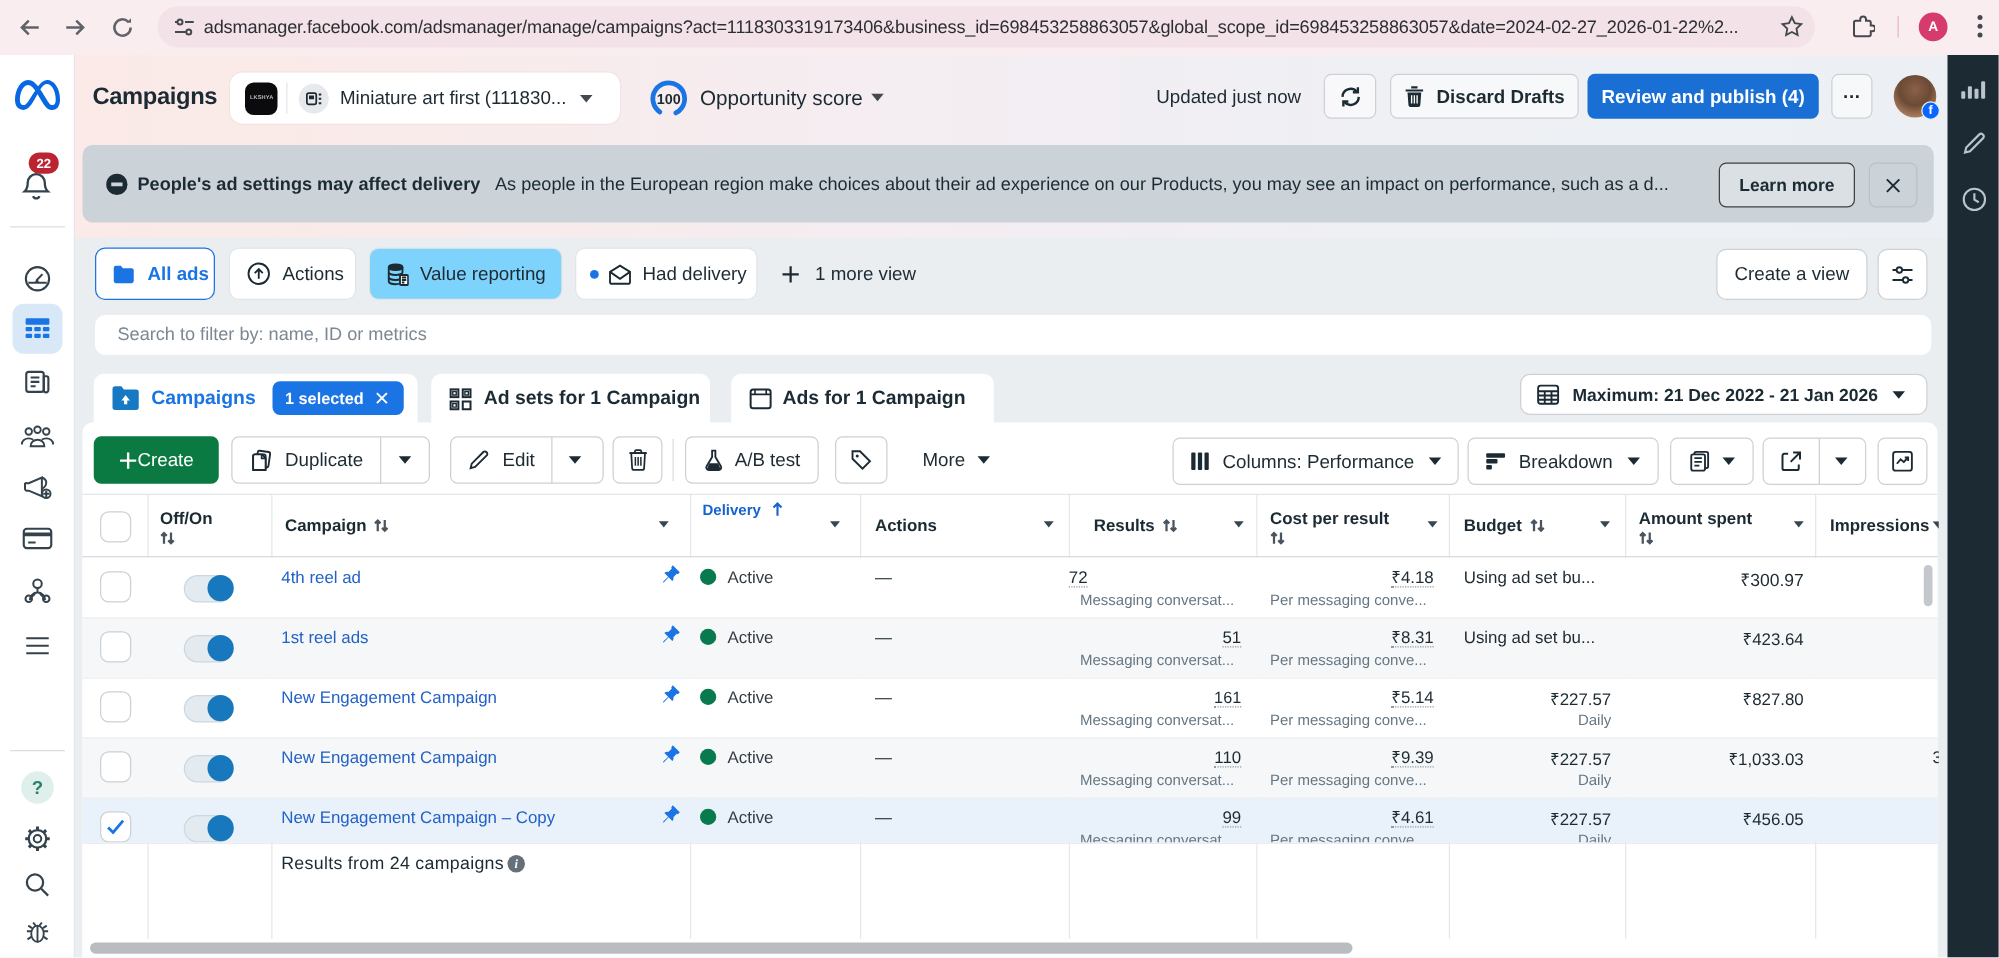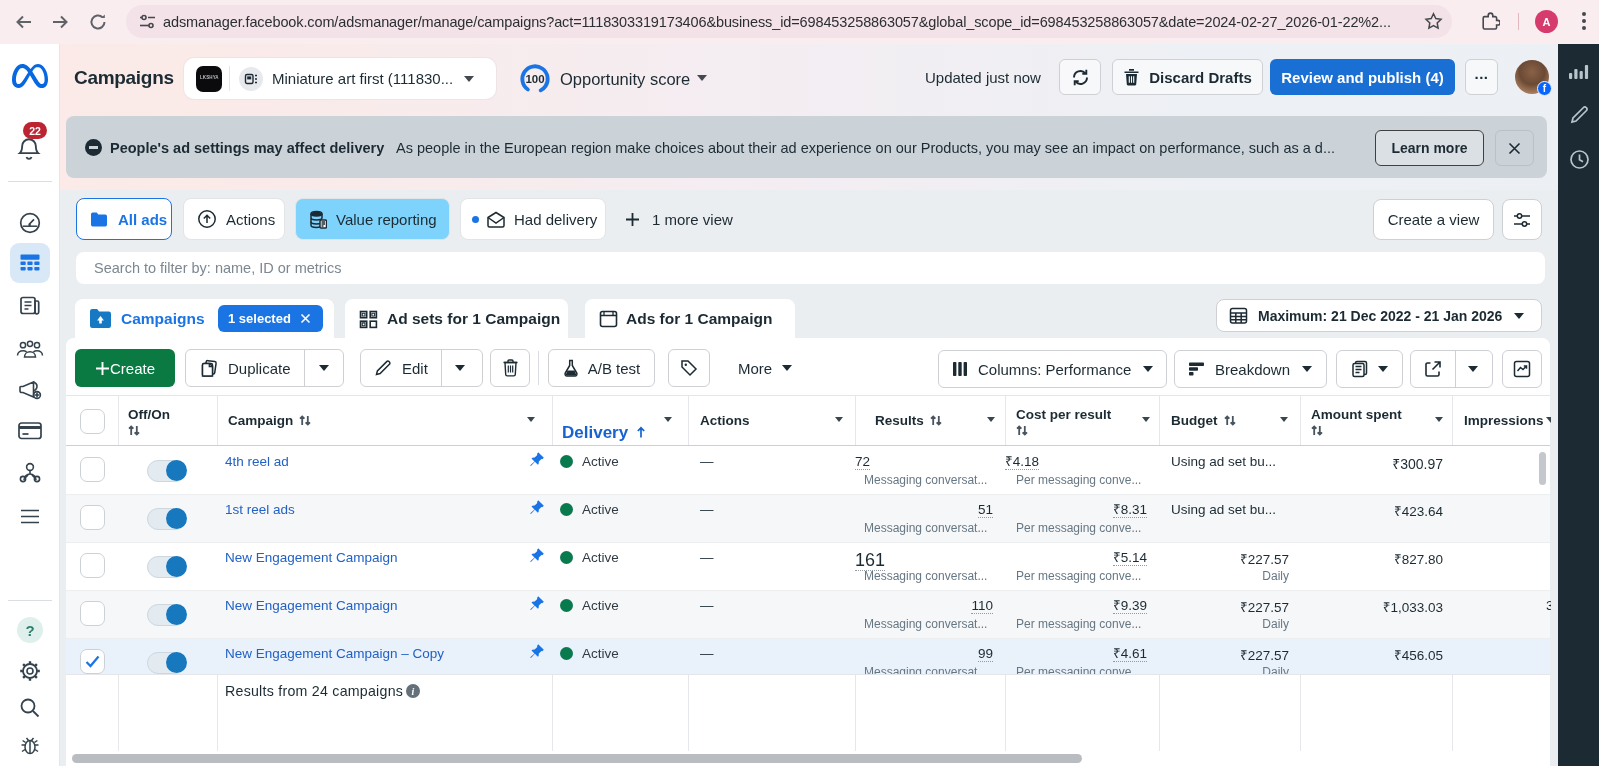--- a/index.html
+++ b/index.html
@@ -385,21 +385,21 @@
 <div class="hl" style="left:1300px;top:396px;height:355px"></div>
 <div class="hl" style="left:1452px;top:396px;height:355px"></div>
 <div class="a" style="left:66px;top:445px;width:1484px;height:1px;background:#ccd0d5"></div>
 <div class="a" style="left:128px;top:405px;font-size:13.5px;font-weight:bold;line-height:19px">Off/On<svg width="12" height="13" viewBox="0 0 12 13" fill="none" stroke="#49545e" stroke-width="1.8">
       <path d="M3.2 11V2.5M1 4.7l2.2-2.2 2.2 2.2M8.8 2v8.5M6.6 8.3l2.2 2.2 2.2-2.2"></path>
     </svg></div>
 <div class="a f" style="left:228px;top:412px;height:17px;font-size:13.5px;font-weight:bold">Campaign<svg width="12" height="13" viewBox="0 0 12 13" fill="none" stroke="#49545e" stroke-width="1.8" style="margin-left:6px">
       <path d="M3.2 11V2.5M1 4.7l2.2-2.2 2.2 2.2M8.8 2v8.5M6.6 8.3l2.2 2.2 2.2-2.2"></path>
     </svg></div>
 <div class="caret a" style="left:527px;top:417px;border-left-width:4.5px;border-right-width:4.5px;border-top-width:5.5px;border-top-color:#37474f"></div>
-<div class="a f" style="left:562px;top:424px;height:17px;font-size:17px;font-weight:bold;color:#1763cf">Delivery<svg width="12" height="13" viewBox="0 0 12 13" fill="none" stroke="#1763cf" stroke-width="1.7" style="margin-left:7px">
+<div class="a f" style="left:562px;top:399px;height:17px;font-size:12px;font-weight:bold;color:#1763cf">Delivery<svg width="12" height="13" viewBox="0 0 12 13" fill="none" stroke="#1763cf" stroke-width="1.7" style="margin-left:7px">
       <path d="M6 11.5V2M2.8 5L6 1.8 9.2 5"></path>
     </svg></div>
 <div class="caret a" style="left:664px;top:417px;border-left-width:4.5px;border-right-width:4.5px;border-top-width:5.5px;border-top-color:#37474f"></div>
 <div class="a f" style="left:700px;top:412px;height:17px;font-size:13.5px;font-weight:bold">Actions</div>
 <div class="caret a" style="left:835px;top:417px;border-left-width:4.5px;border-right-width:4.5px;border-top-width:5.5px;border-top-color:#37474f"></div>
 <div class="a f" style="left:875px;top:412px;height:17px;font-size:13.5px;font-weight:bold">Results<svg width="12" height="13" viewBox="0 0 12 13" fill="none" stroke="#49545e" stroke-width="1.8" style="margin-left:6px">
       <path d="M3.2 11V2.5M1 4.7l2.2-2.2 2.2 2.2M8.8 2v8.5M6.6 8.3l2.2 2.2 2.2-2.2"></path>
     </svg></div>
 <div class="caret a" style="left:987px;top:417px;border-left-width:4.5px;border-right-width:4.5px;border-top-width:5.5px;border-top-color:#37474f"></div>
 <div class="a" style="left:1016px;top:405px;font-size:13.5px;font-weight:bold;line-height:19px">Cost per result<br><svg width="12" height="13" viewBox="0 0 12 13" fill="none" stroke="#49545e" stroke-width="1.8">
@@ -424,21 +424,21 @@
 <div class="a" style="left:166px;top:460px;width:21px;height:21px;border-radius:50%;background:#1878be"></div>
 <div class="a f" style="left:225px;top:452px;height:19px;font-size:13.5px;color:#2361c4">4th reel ad</div>
 <svg class="a" style="left:528px;top:451px" width="17" height="17" viewBox="0 0 17 17" fill="#1b74e4">
     <path d="M10.2 1.2l5.6 5.6-1.5 1.5-.9-.3-2.7 2.7c.3 1.1 0 2.3-.8 3.1l-3-3-3.7 3.9-.9.3.3-.9 3.9-3.7-3-3c.8-.8 2-1.1 3.1-.8L9.3 3.9 9 3z"></path>
   </svg>
 <div class="a" style="left:560px;top:455px;width:13px;height:13px;border-radius:50%;background:#097a4e"></div>
 <div class="a f" style="left:582px;top:452px;height:19px;font-size:13.5px;color:#323b43">Active</div>
 <div class="a f" style="left:700px;top:452px;height:19px;font-size:13.5px">—</div>
 <div class="a" style="left:855px;top:454px;width:138px;text-align:left;font-size:13.5px"><span class="num">72</span></div>
 <div class="a" style="left:864px;top:473px;width:132px;overflow:hidden;white-space:nowrap;font-size:12px;color:#667784">Messaging conversat...</div>
-<div class="a" style="left:1005px;top:454px;width:142px;font-size:13.5px"><span class="num">₹4.18</span></div>
+<div class="a" style="left:1005px;top:454px;width:142px;text-align:right;font-size:13.5px"><span class="num">₹4.18</span></div>
 <div class="a" style="left:1016px;top:473px;width:134px;overflow:hidden;white-space:nowrap;font-size:12px;color:#667784">Per messaging conve...</div>
 <div class="a f" style="left:1171px;top:452px;height:19px;font-size:13.5px">Using ad set bu...</div>
 <div class="a" style="left:1300px;top:454px;width:143px;text-align:right;font-size:14px">₹300.97</div>
 <div class="a" style="left:66px;top:494px;width:1484px;height:48px;background:#f6f7f8"></div>
 <div class="a" style="left:66px;top:494px;width:1484px;height:1px;background:#eceef0"></div>
 <div class="a" style="left:80px;top:505px;width:25px;height:25px;background:#fff;border:1px solid #ccd1d5;border-radius:7px"></div>
 <div class="a" style="left:147px;top:508px;width:39px;height:22px;border-radius:11px;background:#e3eaf0;border:1px solid #ccd7df"></div>
 <div class="a" style="left:166px;top:508px;width:21px;height:21px;border-radius:50%;background:#1878be"></div>
 <div class="a f" style="left:225px;top:500px;height:19px;font-size:13.5px;color:#2361c4">1st reel ads</div>
 <svg class="a" style="left:528px;top:499px" width="17" height="17" viewBox="0 0 17 17" fill="#1b74e4">
@@ -458,21 +458,21 @@
 <div class="a" style="left:80px;top:553px;width:25px;height:25px;background:#fff;border:1px solid #ccd1d5;border-radius:7px"></div>
 <div class="a" style="left:147px;top:556px;width:39px;height:22px;border-radius:11px;background:#e3eaf0;border:1px solid #ccd7df"></div>
 <div class="a" style="left:166px;top:556px;width:21px;height:21px;border-radius:50%;background:#1878be"></div>
 <div class="a f" style="left:225px;top:548px;height:19px;font-size:13.5px;color:#2361c4">New Engagement Campaign</div>
 <svg class="a" style="left:528px;top:547px" width="17" height="17" viewBox="0 0 17 17" fill="#1b74e4">
     <path d="M10.2 1.2l5.6 5.6-1.5 1.5-.9-.3-2.7 2.7c.3 1.1 0 2.3-.8 3.1l-3-3-3.7 3.9-.9.3.3-.9 3.9-3.7-3-3c.8-.8 2-1.1 3.1-.8L9.3 3.9 9 3z"></path>
   </svg>
 <div class="a" style="left:560px;top:551px;width:13px;height:13px;border-radius:50%;background:#097a4e"></div>
 <div class="a f" style="left:582px;top:548px;height:19px;font-size:13.5px;color:#323b43">Active</div>
 <div class="a f" style="left:700px;top:548px;height:19px;font-size:13.5px">—</div>
-<div class="a" style="left:855px;top:550px;width:138px;font-size:18px"><span class="num">161</span></div>
+<div class="a" style="left:855px;top:550px;width:138px;text-align:right;font-size:13px"><span class="num">161</span></div>
 <div class="a" style="left:864px;top:569px;width:132px;overflow:hidden;white-space:nowrap;font-size:12px;color:#667784">Messaging conversat...</div>
 <div class="a" style="left:1005px;top:550px;width:142px;text-align:right;font-size:13.5px"><span class="num">₹5.14</span></div>
 <div class="a" style="left:1016px;top:569px;width:134px;overflow:hidden;white-space:nowrap;font-size:12px;color:#667784">Per messaging conve...</div>
 <div class="a" style="left:1159px;top:550px;width:130px;text-align:right;font-size:13.5px">₹227.57</div>
 <div class="a" style="left:1159px;top:569px;width:130px;text-align:right;font-size:12px;color:#667784">Daily</div>
 <div class="a" style="left:1300px;top:550px;width:143px;text-align:right;font-size:13.5px">₹827.80</div>
 <div class="a" style="left:66px;top:590px;width:1484px;height:48px;background:#f6f7f8"></div>
 <div class="a" style="left:66px;top:590px;width:1484px;height:1px;background:#eceef0"></div>
 <div class="a" style="left:80px;top:601px;width:25px;height:25px;background:#fff;border:1px solid #ccd1d5;border-radius:7px"></div>
 <div class="a" style="left:147px;top:604px;width:39px;height:22px;border-radius:11px;background:#e3eaf0;border:1px solid #ccd7df"></div>

